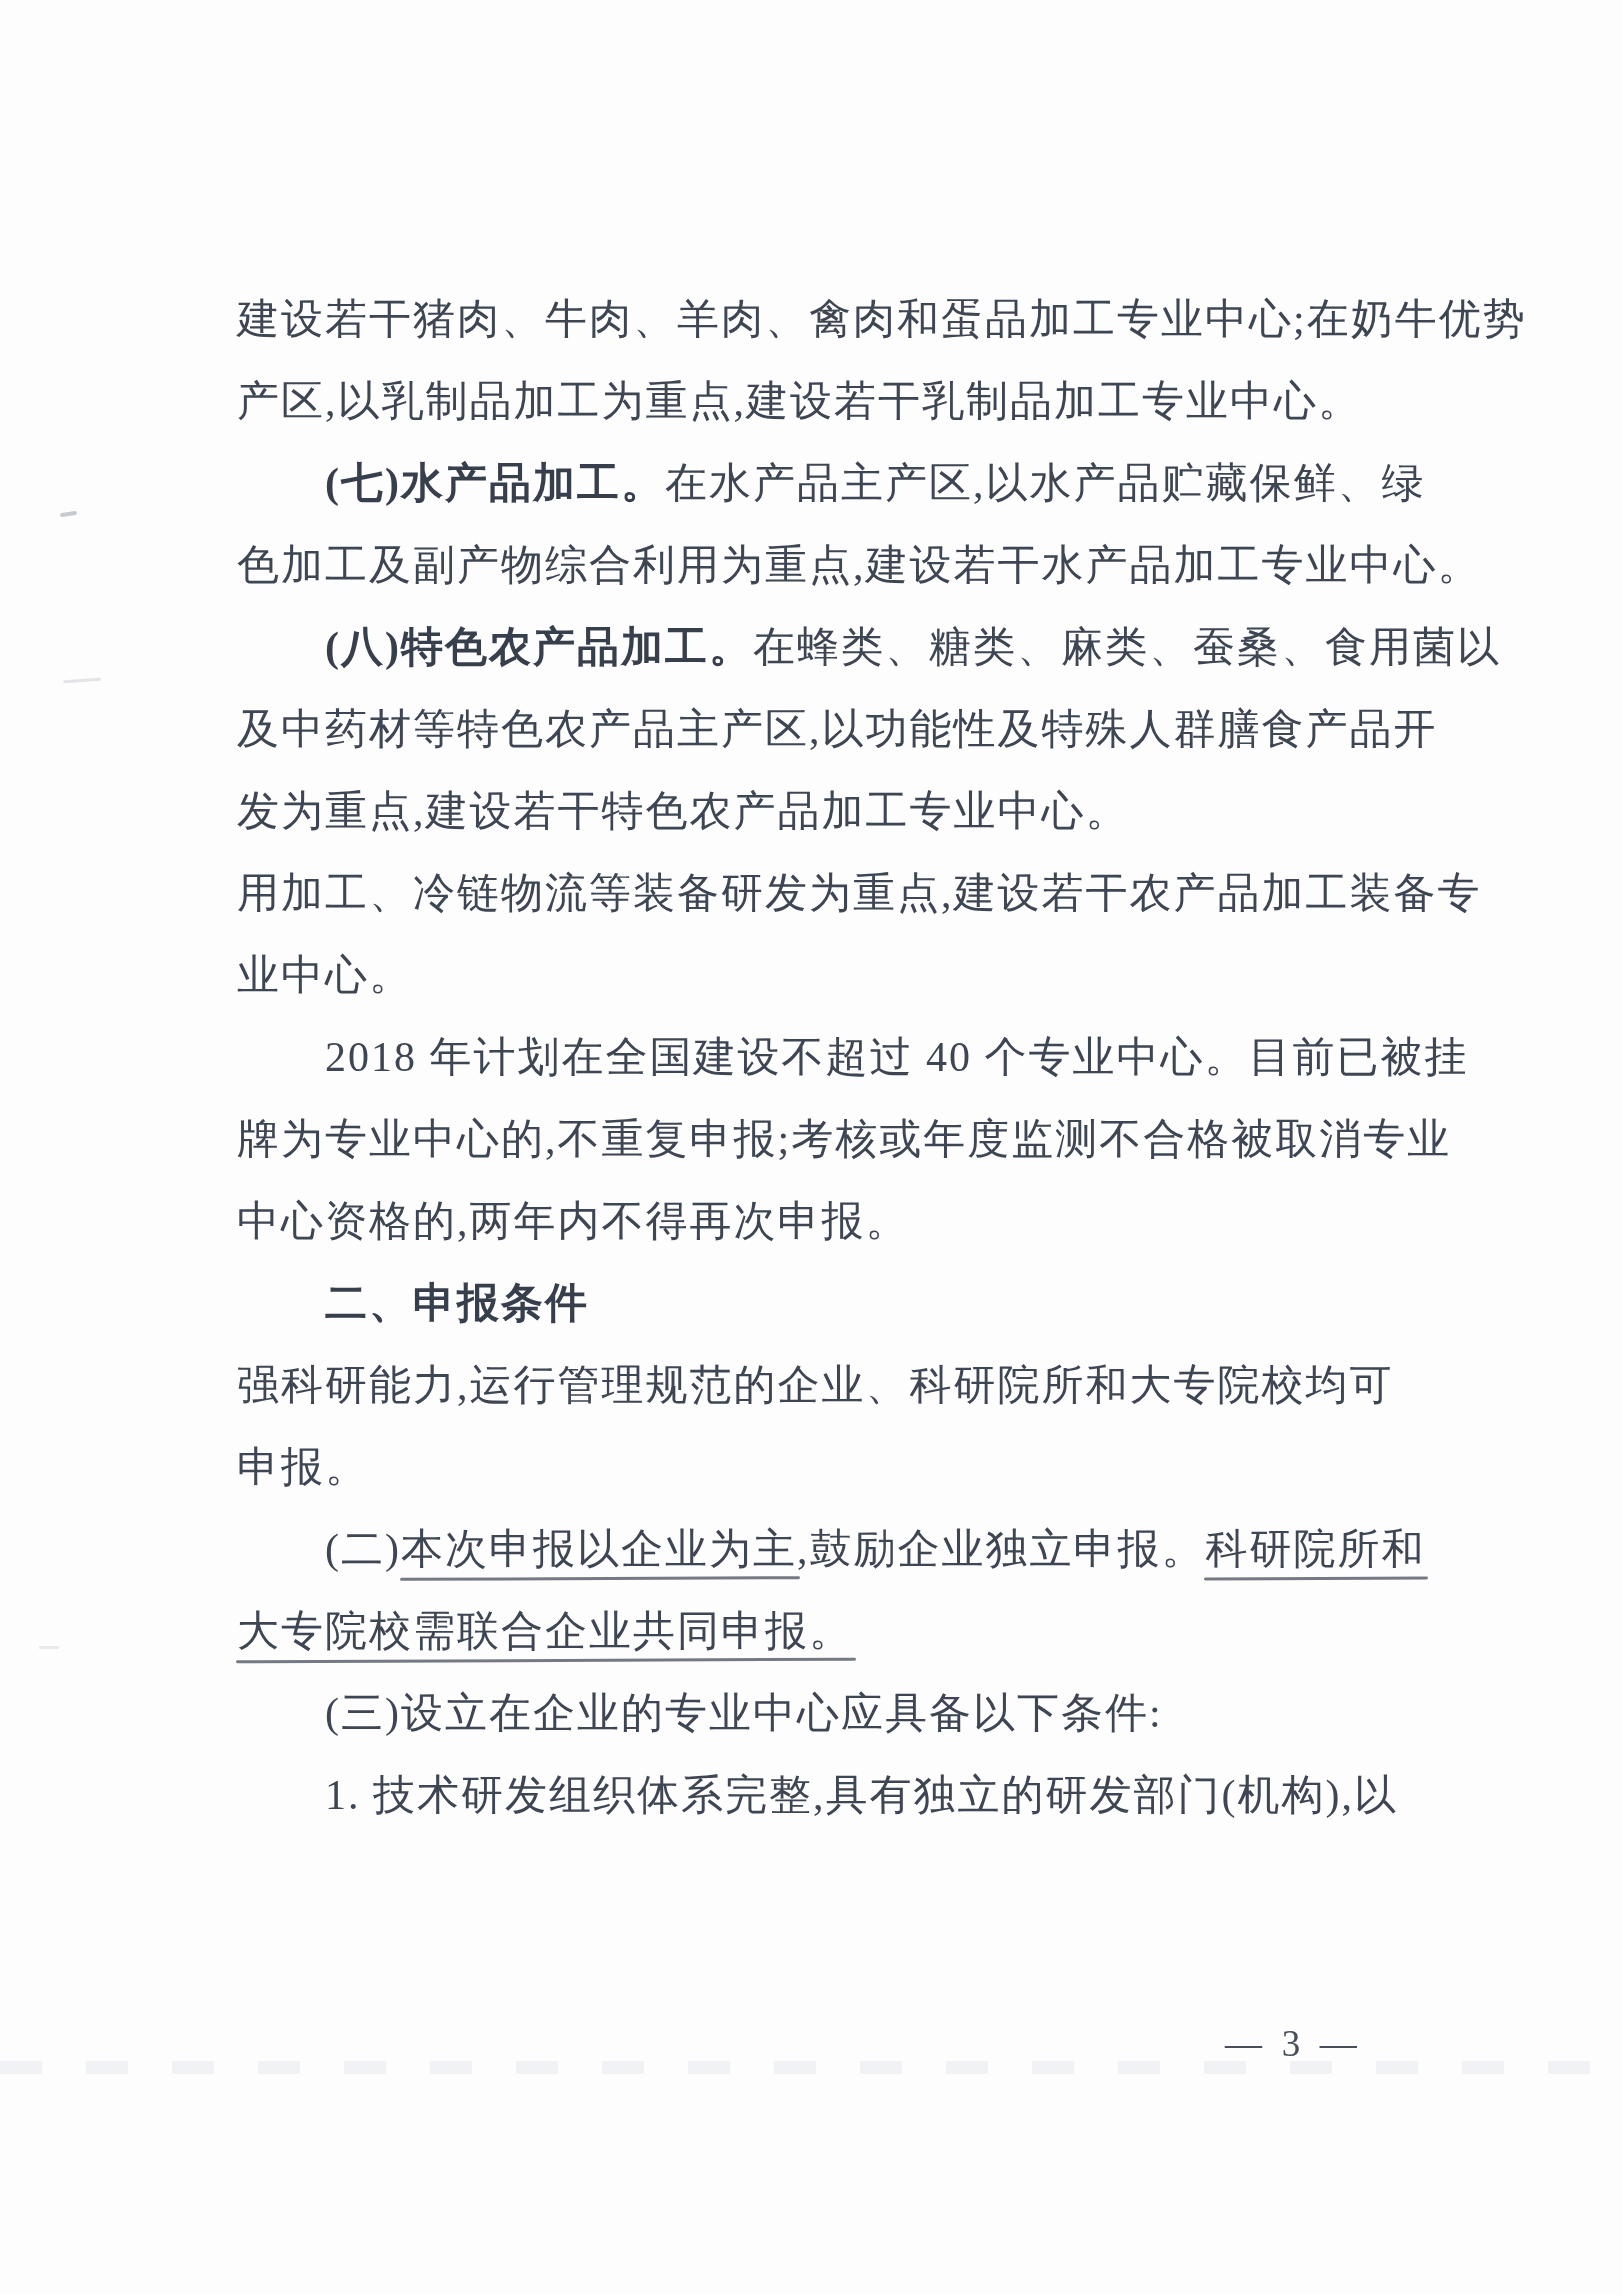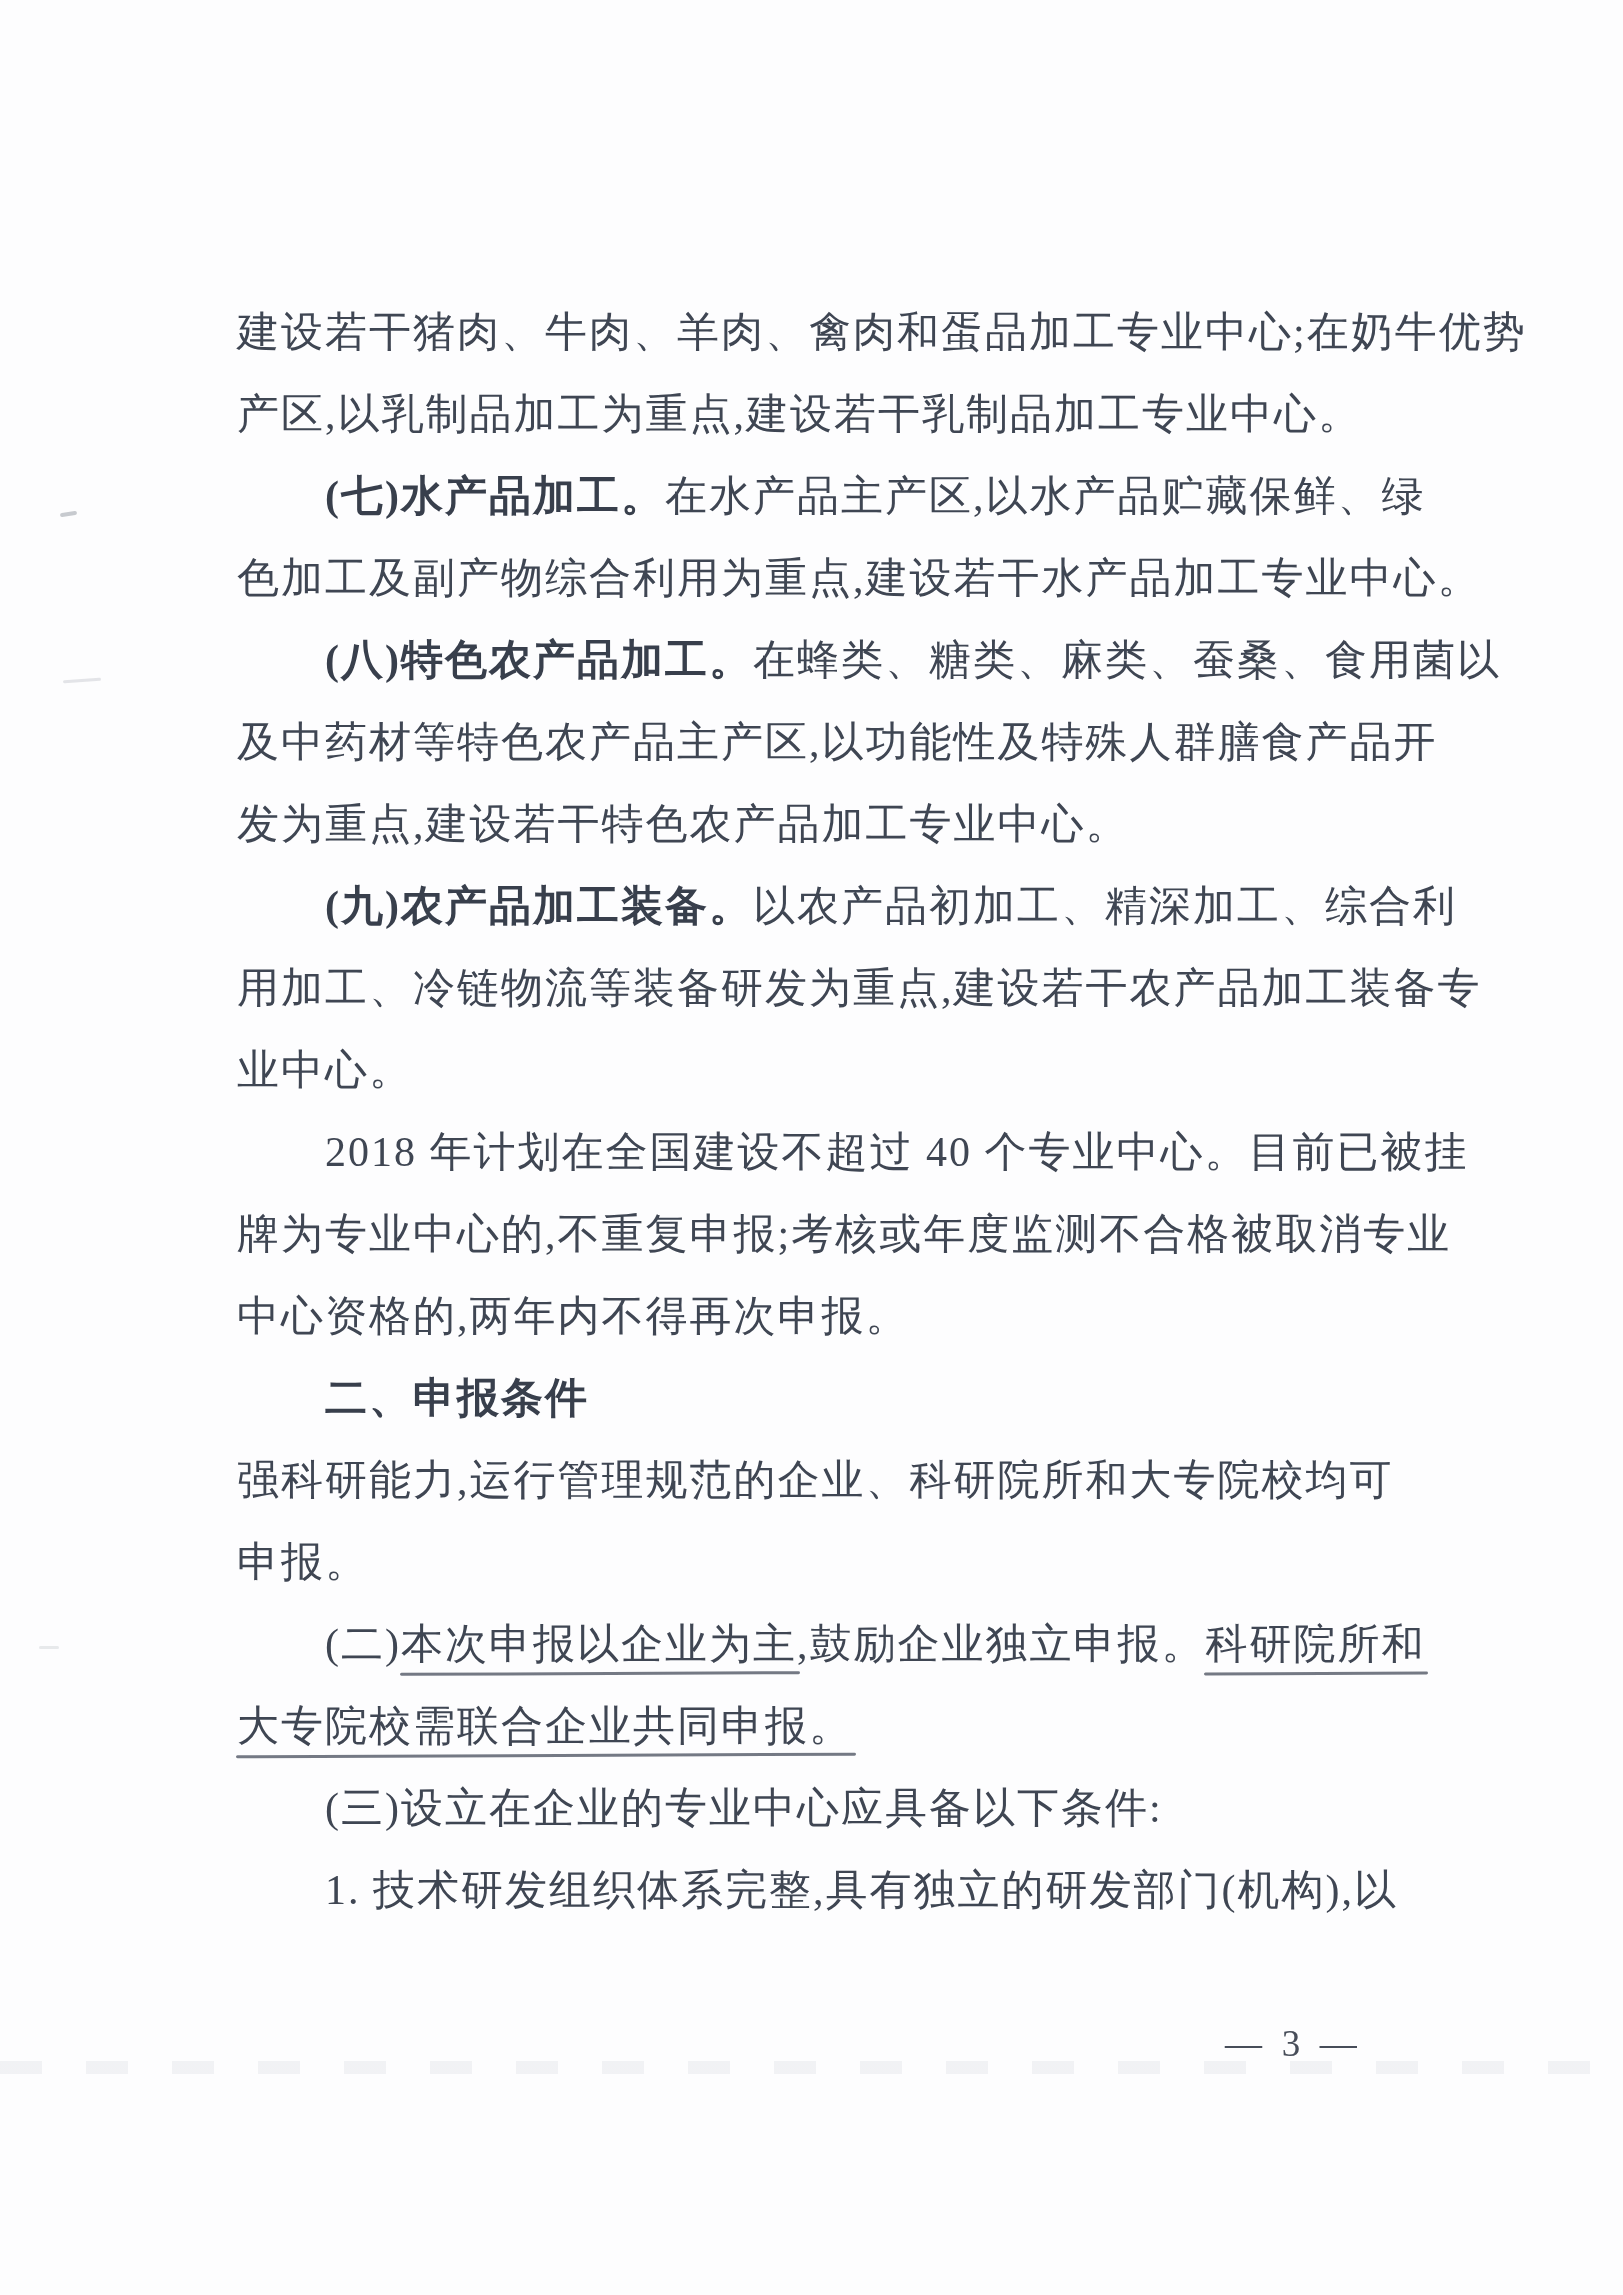--- a/index.html
+++ b/index.html
@@ -8,21 +8,21 @@
     position: relative;
     width: 1623px;
     height: 2295px;
     background: #fdfdfe;
     overflow: hidden;
     font-family: "Liberation Serif", "DejaVu Serif", serif;
   }
   .text-block {
     position: absolute;
     left: 237px;
-    top: 291px;
+    top: 278px;
     width: 1187px;
   }
   .line {
     height: 82px;
     line-height: 82px;
     font-size: 42px;
     letter-spacing: 2px;
     color: #3f4653;
     white-space: nowrap;
   }
@@ -80,21 +80,20 @@
 
 <div class="page">
   <div class="text-block" id="lines-container">
       <div class="line"><span class="seg">建设若干猪肉、牛肉、羊肉、禽肉和蛋品加工专业中心;在奶牛优势</span></div>
       <div class="line"><span class="seg">产区,以乳制品加工为重点,建设若干乳制品加工专业中心。</span></div>
       <div class="line indent"><span class="seg b">(七)水产品加工。</span><span class="seg">在水产品主产区,以水产品贮藏保鲜、绿</span></div>
       <div class="line"><span class="seg">色加工及副产物综合利用为重点,建设若干水产品加工专业中心。</span></div>
       <div class="line indent"><span class="seg b">(八)特色农产品加工。</span><span class="seg">在蜂类、糖类、麻类、蚕桑、食用菌以</span></div>
       <div class="line"><span class="seg">及中药材等特色农产品主产区,以功能性及特殊人群膳食产品开</span></div>
       <div class="line"><span class="seg">发为重点,建设若干特色农产品加工专业中心。</span></div>
-      <div class="line indent"><span class="seg b">(九)农产品加工装备。</span><span class="seg">以农产品初加工、精深加工、综合利</span></div>
       <div class="line"><span class="seg">用加工、冷链物流等装备研发为重点,建设若干农产品加工装备专</span></div>
       <div class="line"><span class="seg">业中心。</span></div>
       <div class="line indent"><span class="seg">2018 年计划在全国建设不超过 40 个专业中心。目前已被挂</span></div>
       <div class="line"><span class="seg">牌为专业中心的,不重复申报;考核或年度监测不合格被取消专业</span></div>
       <div class="line"><span class="seg">中心资格的,两年内不得再次申报。</span></div>
       <div class="line indent"><span class="seg b">二、申报条件</span></div>
       <div class="line"><span class="seg">强科研能力,运行管理规范的企业、科研院所和大专院校均可</span></div>
       <div class="line"><span class="seg">申报。</span></div>
       <div class="line indent"><span class="seg">(二)</span><span class="seg u">本次申报以企业为主</span><span class="seg">,鼓励企业独立申报。</span><span class="seg u">科研院所和</span></div>
       <div class="line"><span class="seg u">大专院校需联合企业共同申报。</span></div>

